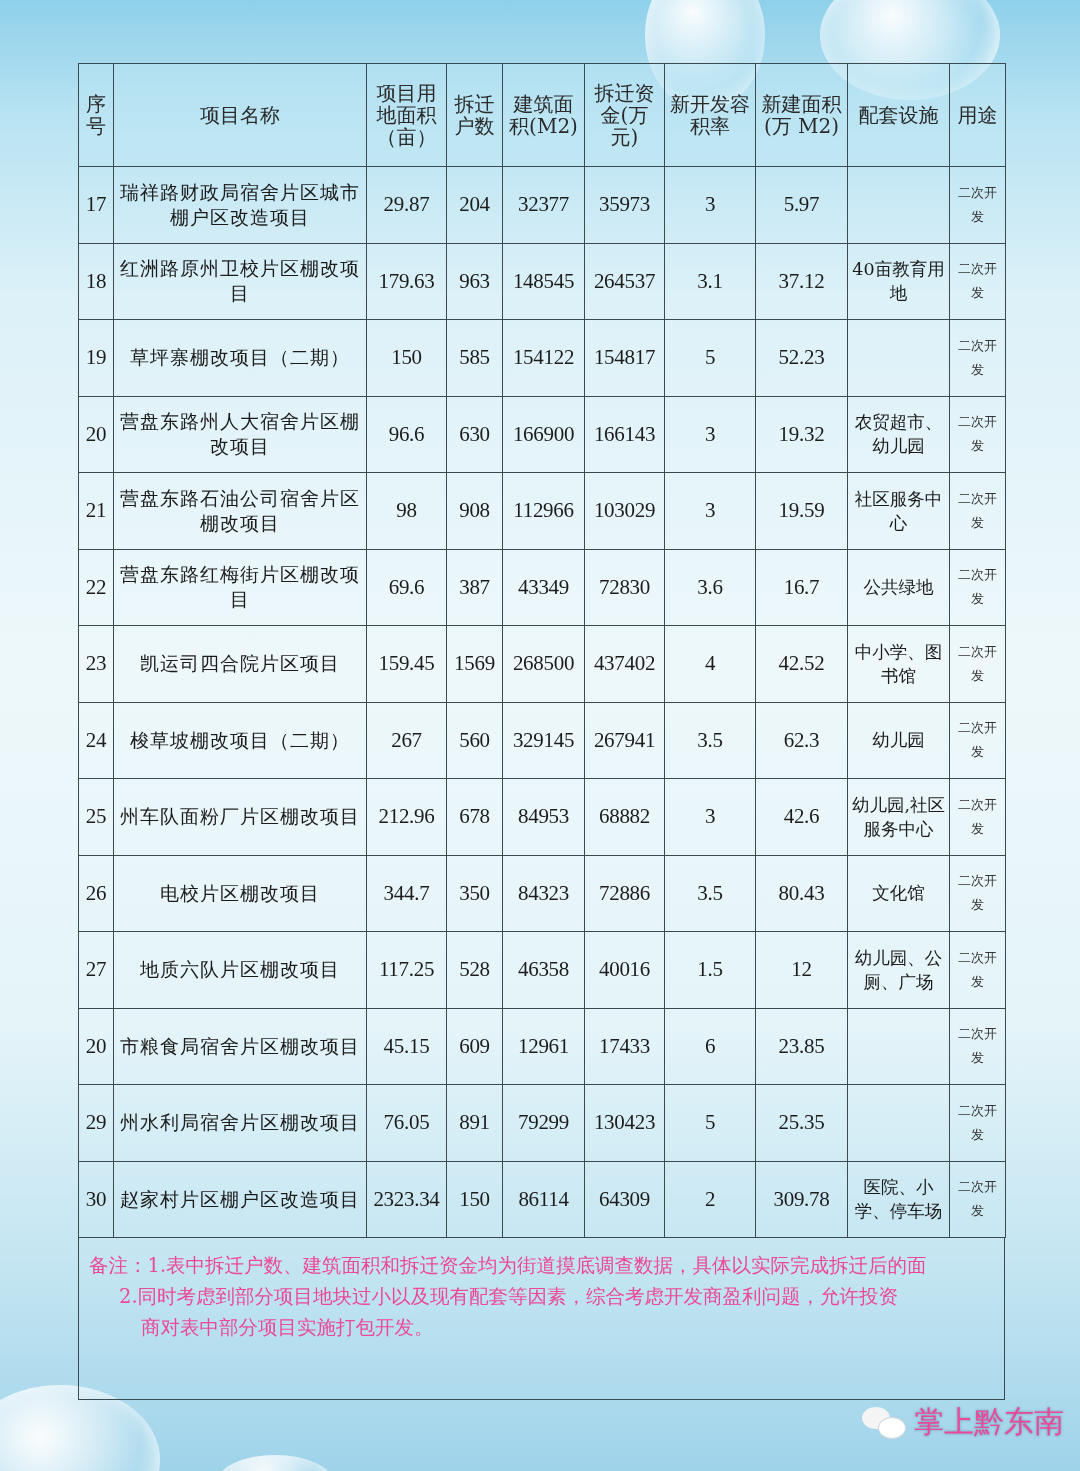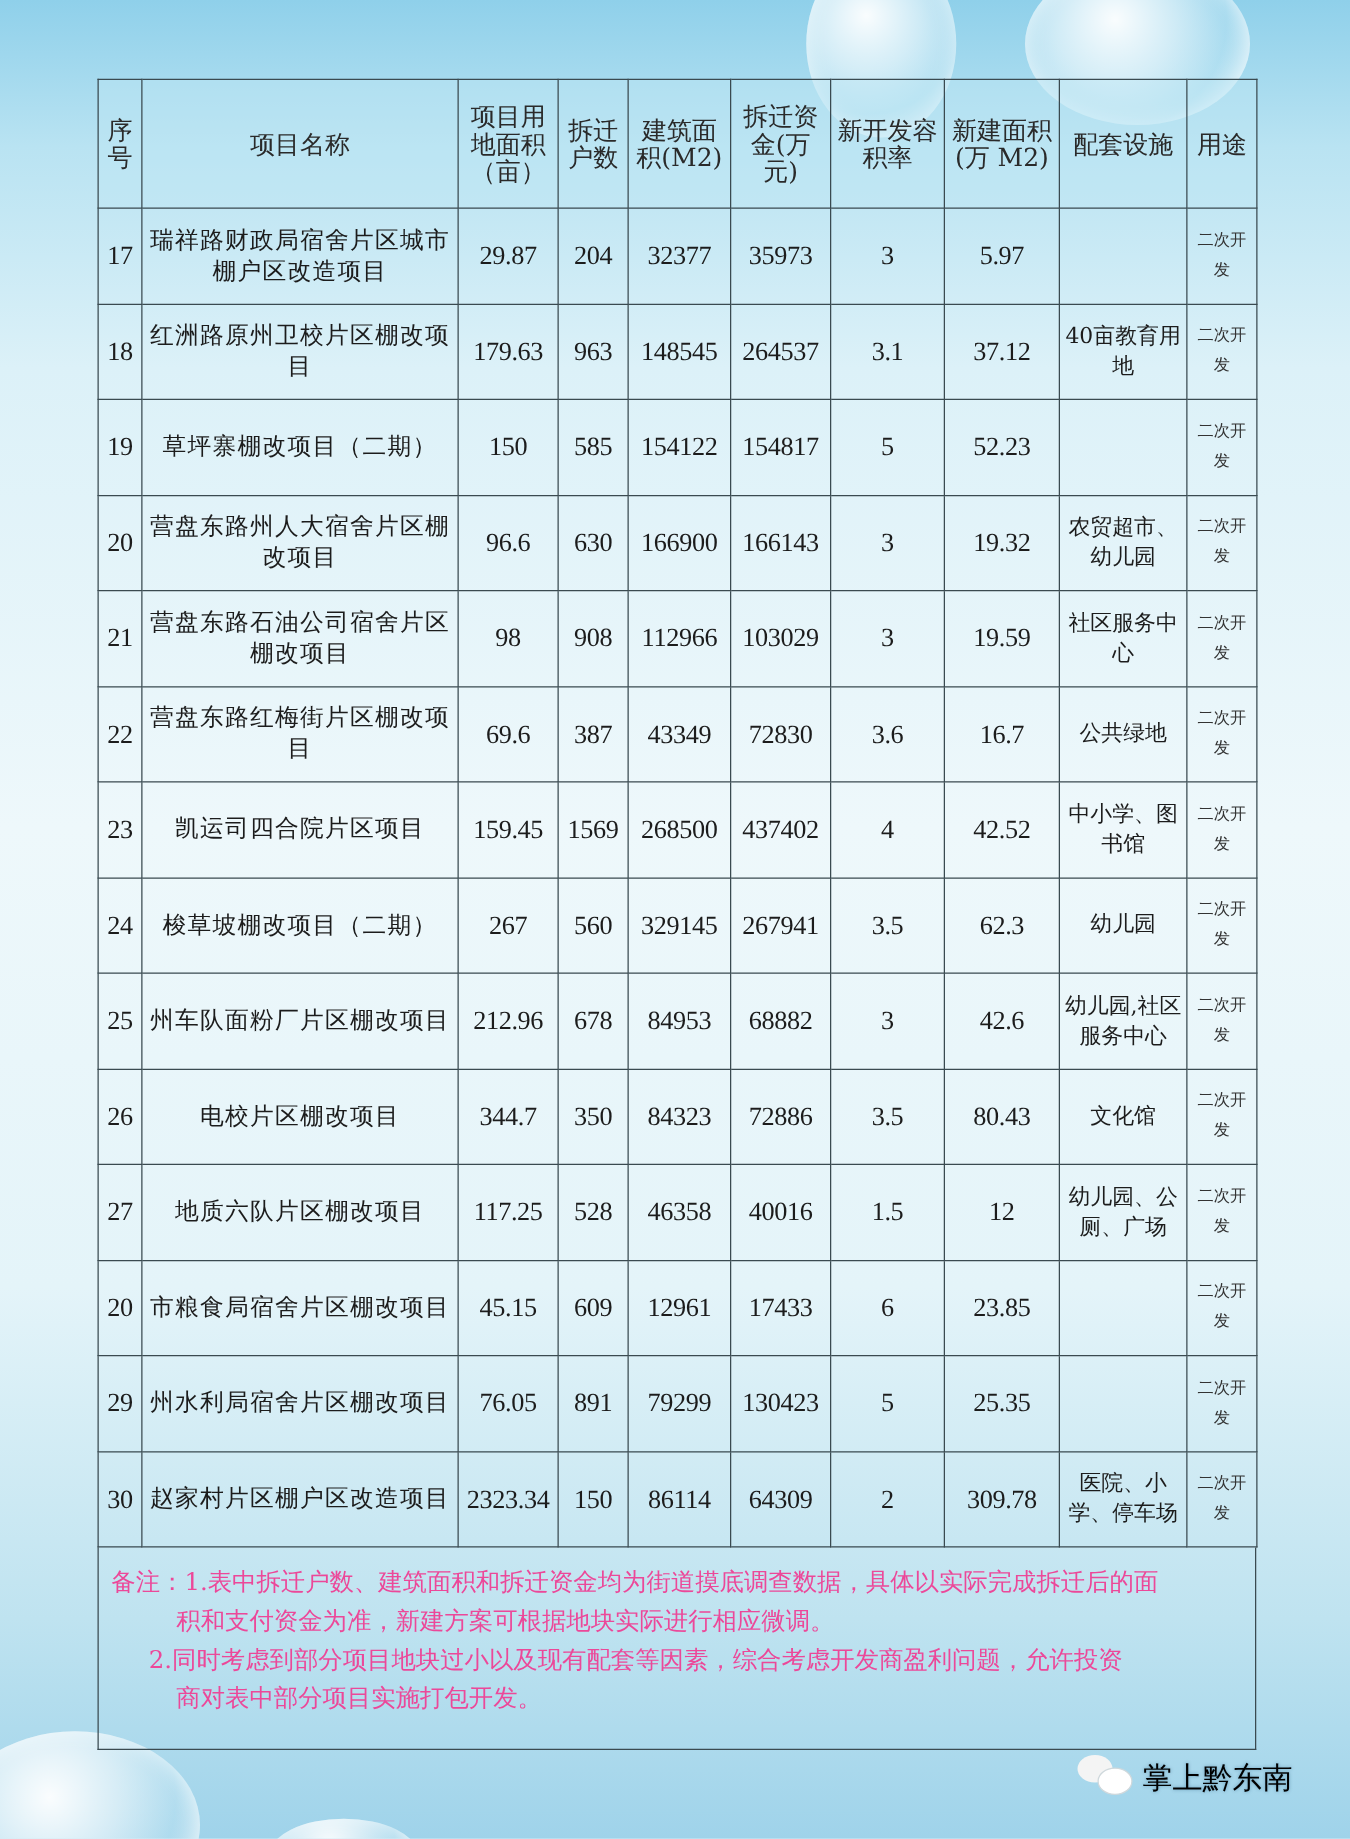--- a/index.html
+++ b/index.html
@@ -23,21 +23,21 @@
     td { height: 75.5px; font-size: 19px; line-height: 25px; }
     td.num { font-family: "Liberation Serif", "DejaVu Serif", serif; font-size: 21px; letter-spacing: -0.3px; }
     td.name { font-size: 19px; line-height: 25px; letter-spacing: 1px; }
     td.fac { font-size: 17.5px; line-height: 24px; }
     td.use { font-size: 13px; line-height: 24px; color: #333; }
     .hdr { background: rgba(190,230,244,0.45); }
     .notes { border: 1.5px solid #3a4a50; border-top: none; height: 162px; box-sizing: border-box; padding: 12px 10px 0 10px; font-size: 19.5px; line-height: 31px; color: #ec4899; }
     .notes .indent1 { padding-left: 52px; }
     .notes .indent2 { padding-left: 30px; }
     .notes .indent3 { padding-left: 52px; }
-    .watermark { position: absolute; left: 862px; top: 1402px; display: flex; align-items: flex-end; color: #000000; font-family: "DejaVu Sans", sans-serif; font-size: 24px; text-shadow: 0 0 3px rgba(0,60,100,0.4); }
+    .watermark { position: absolute; left: 862px; top: 1402px; display: flex; align-items: center; color: #ec4899; font-family: "DejaVu Sans", sans-serif; font-size: 30px; text-shadow: 0 0 3px rgba(0,60,100,0.4); }
     .wx { position: relative; width: 46px; height: 36px; margin-right: 6px; }
     .wx .c1 { position: absolute; left: 0; top: 2px; width: 28px; height: 22px; border-radius: 50%; background: #f4f4f4; }
     .wx .c2 { position: absolute; left: 16px; top: 12px; width: 26px; height: 20px; border-radius: 50%; background: #ffffff; border: 1px solid #cfd8dc; }
   </style>
 </head>
 <body>
 
 <div class="bubble b1"></div>
 <div class="bubble b2"></div>
 <div class="bubble b3"></div>
@@ -237,21 +237,20 @@
           <td class="num">64309</td>
           <td class="num">2</td>
           <td class="num">309.78</td>
           <td class="fac">医院、小学、停车场</td>
           <td class="use">二次开发</td>
         </tr>
       </tbody>
   </table>
   <div class="notes">
     <div>备注：1.表中拆迁户数、建筑面积和拆迁资金均为街道摸底调查数据，具体以实际完成拆迁后的面</div>
-    <div class="indent1">积和支付资金为准，新建方案可根据地块实际进行相应微调。</div>
     <div class="indent2">2.同时考虑到部分项目地块过小以及现有配套等因素，综合考虑开发商盈利问题，允许投资</div>
     <div class="indent3">商对表中部分项目实施打包开发。</div>
   </div>
 </div>
 
 <div class="watermark">
   <span class="wx">
       <span class="c1"></span>
       <span class="c2"></span>
     </span>

